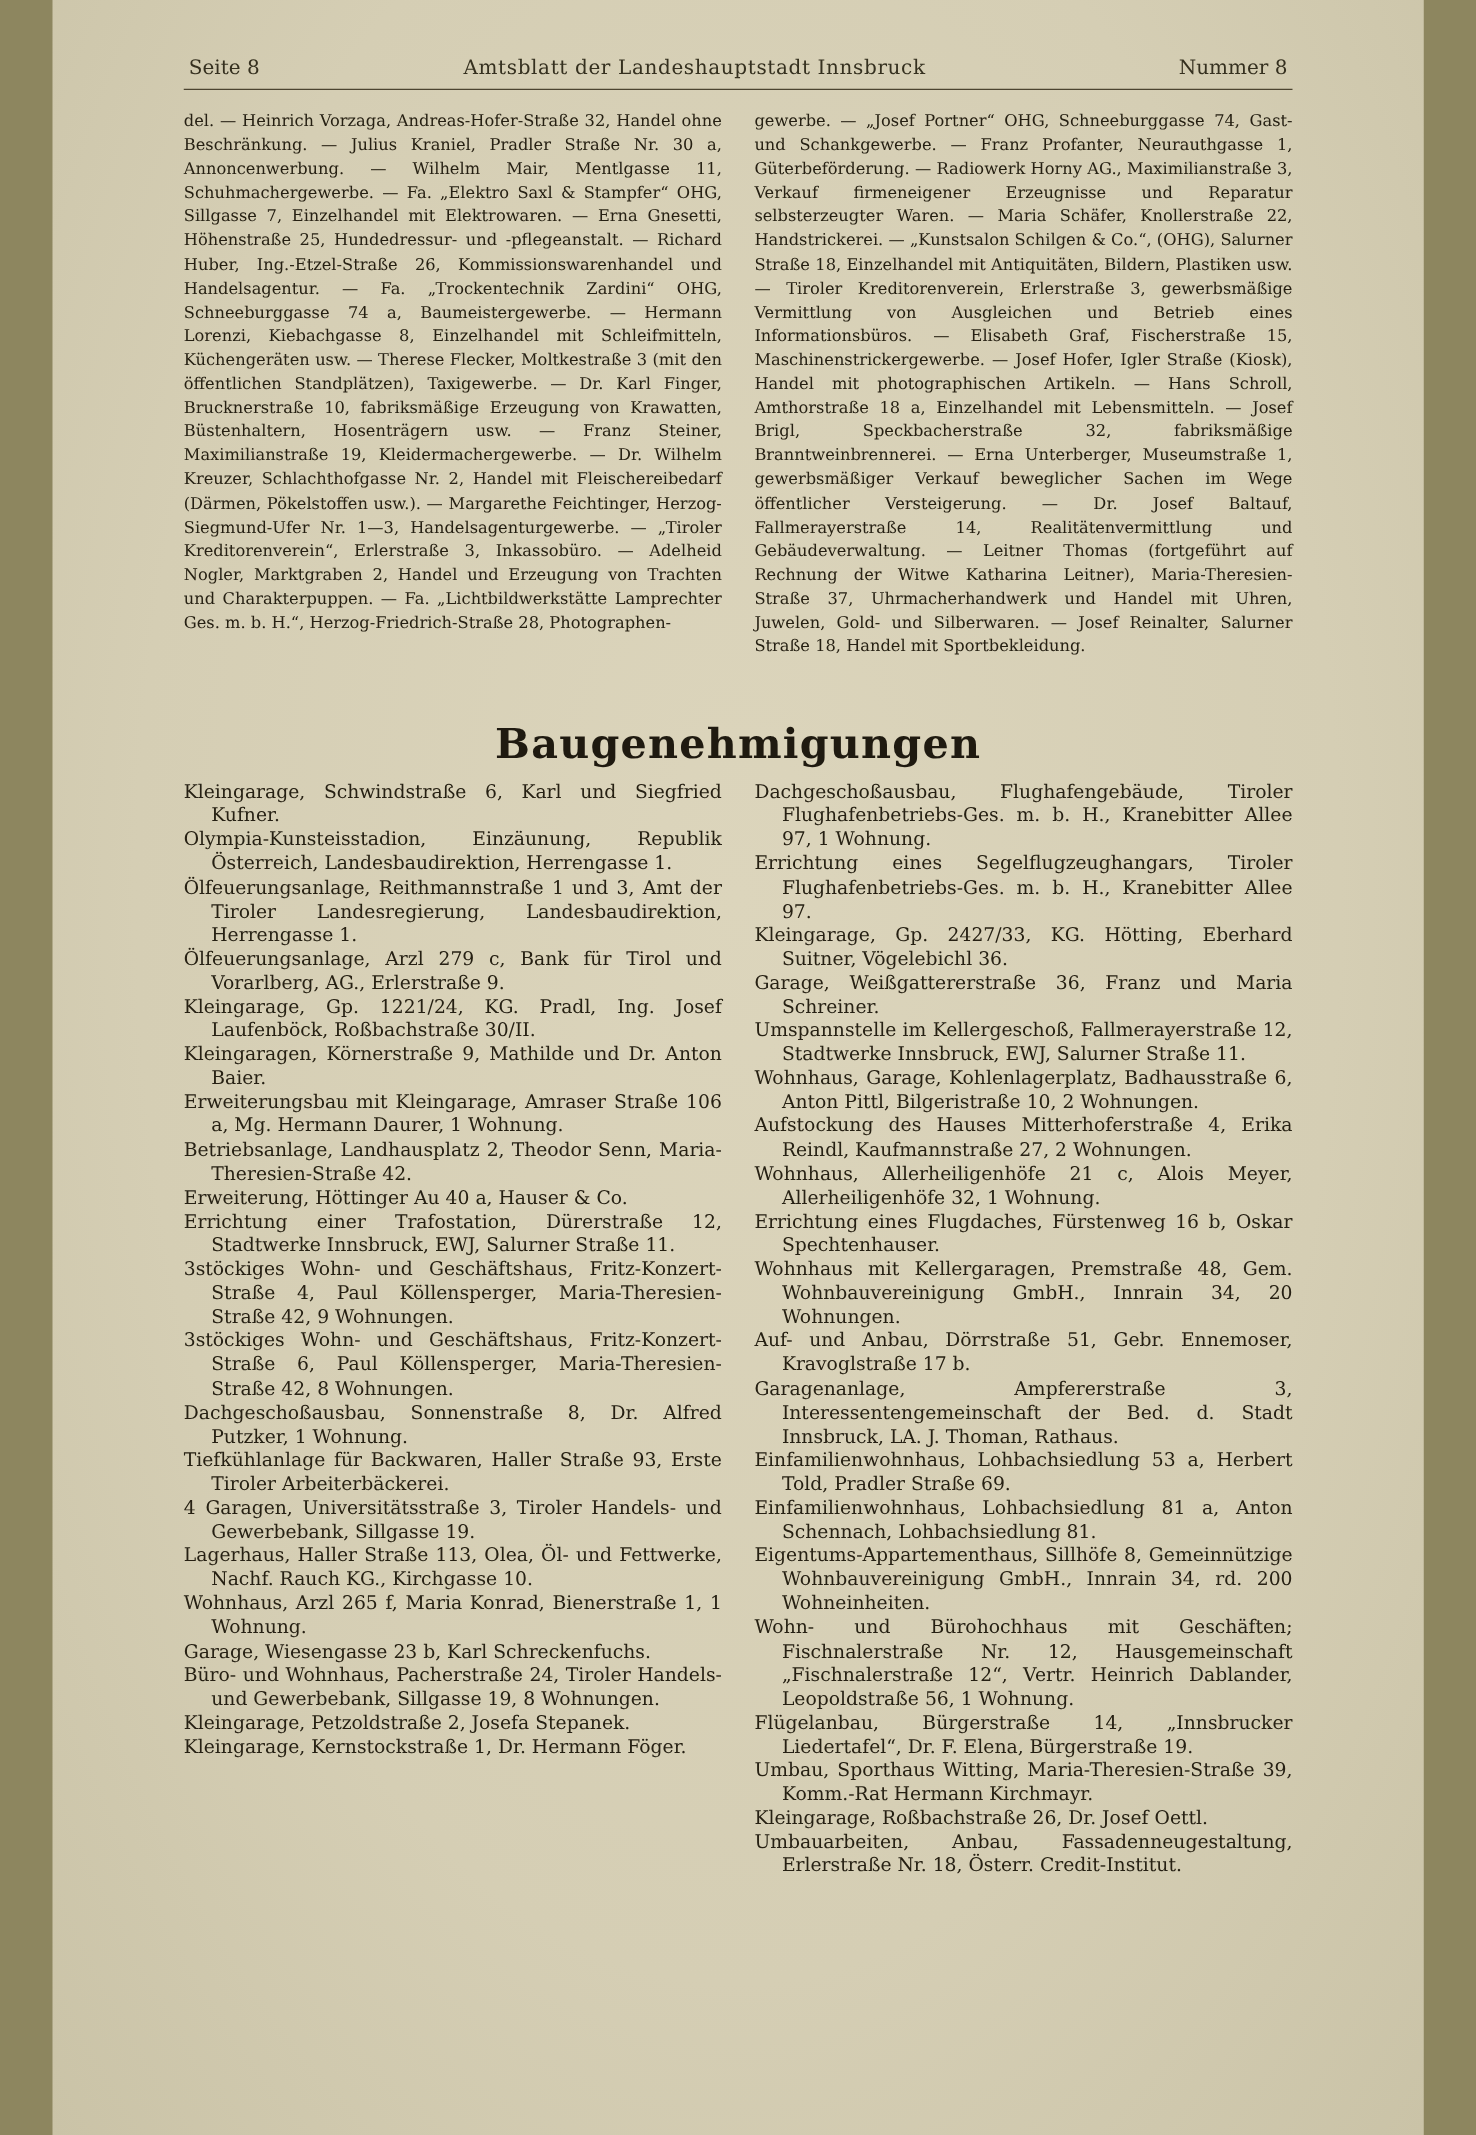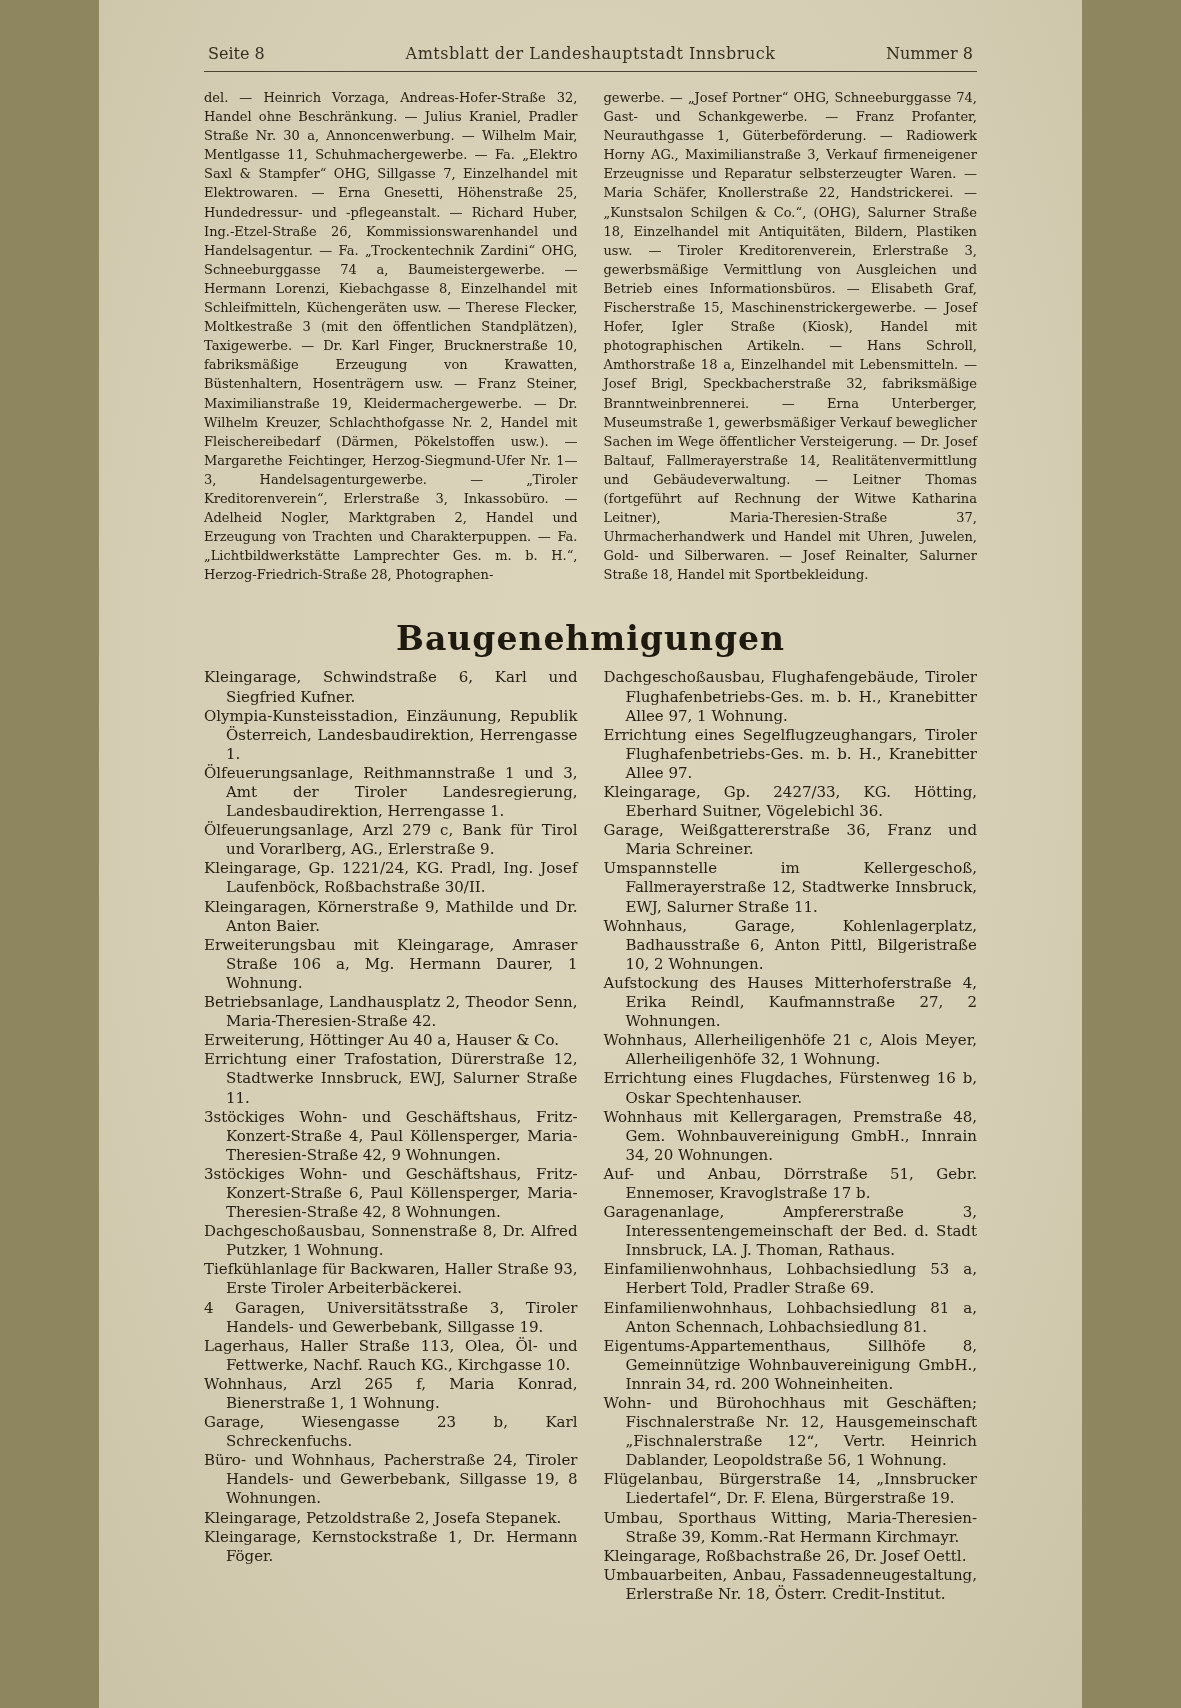--- a/index.html
+++ b/index.html
@@ -2,57 +2,57 @@
 <html><head>
 <meta charset="utf-8">
 <style>
   html,body{margin:0;padding:0;}
   body{
     background:#8d865f;
     font-family:"DejaVu Serif","Liberation Serif",serif;
   }
   .page{
     position:relative;
-    width:983px;
+    width:1097px;
     height:1708px;
     margin:0 auto;
     box-sizing:border-box;
     padding:44px 105px 40px 105px;
     background:radial-gradient(ellipse at 50% 42%, #dcd5bc 0%, #d5ceb4 62%, #cac3a7 100%);
     color:#29221a;
     overflow:hidden;
   }
   .page-header{
     display:flex;
     align-items:baseline;
     font-size:16px;
     color:#35301f;
     padding:0 4px 6px 4px;
   }
   .page-header .left{flex:1;text-align:left;}
-  .page-header .center{flex:2;text-align:center;letter-spacing:.5px;}
+  .page-header .center{flex:2;letter-spacing:.5px;}
   .page-header .right{flex:1;text-align:right;}
   .header-rule{
     border-top:1.5px solid #4c4430;
     margin:2px 0 16px 0;
   }
   .columns{
     display:flex;
     gap:26px;
   }
   .columns .col{flex:1;min-width:0;}
   .register p{
     margin:0;
     font-size:13px;
     line-height:19.1px;
     text-align:justify;
     color:#262013;
   }
   .section-heading{
-    margin:35px 0 10px 0;
+    margin:48px 0 10px 0;
     text-align:center;
     font-size:33px;
     font-weight:700;
     letter-spacing:1px;
     color:#1f1a10;
   }
   .section-note{
     margin:0 0 16px 0;
     text-align:center;
     font-size:14.2px;

